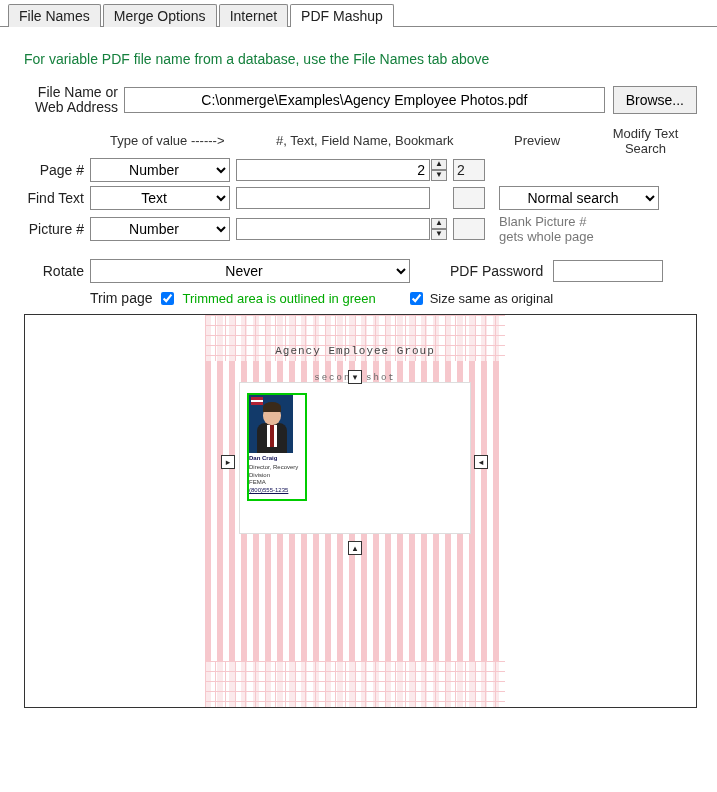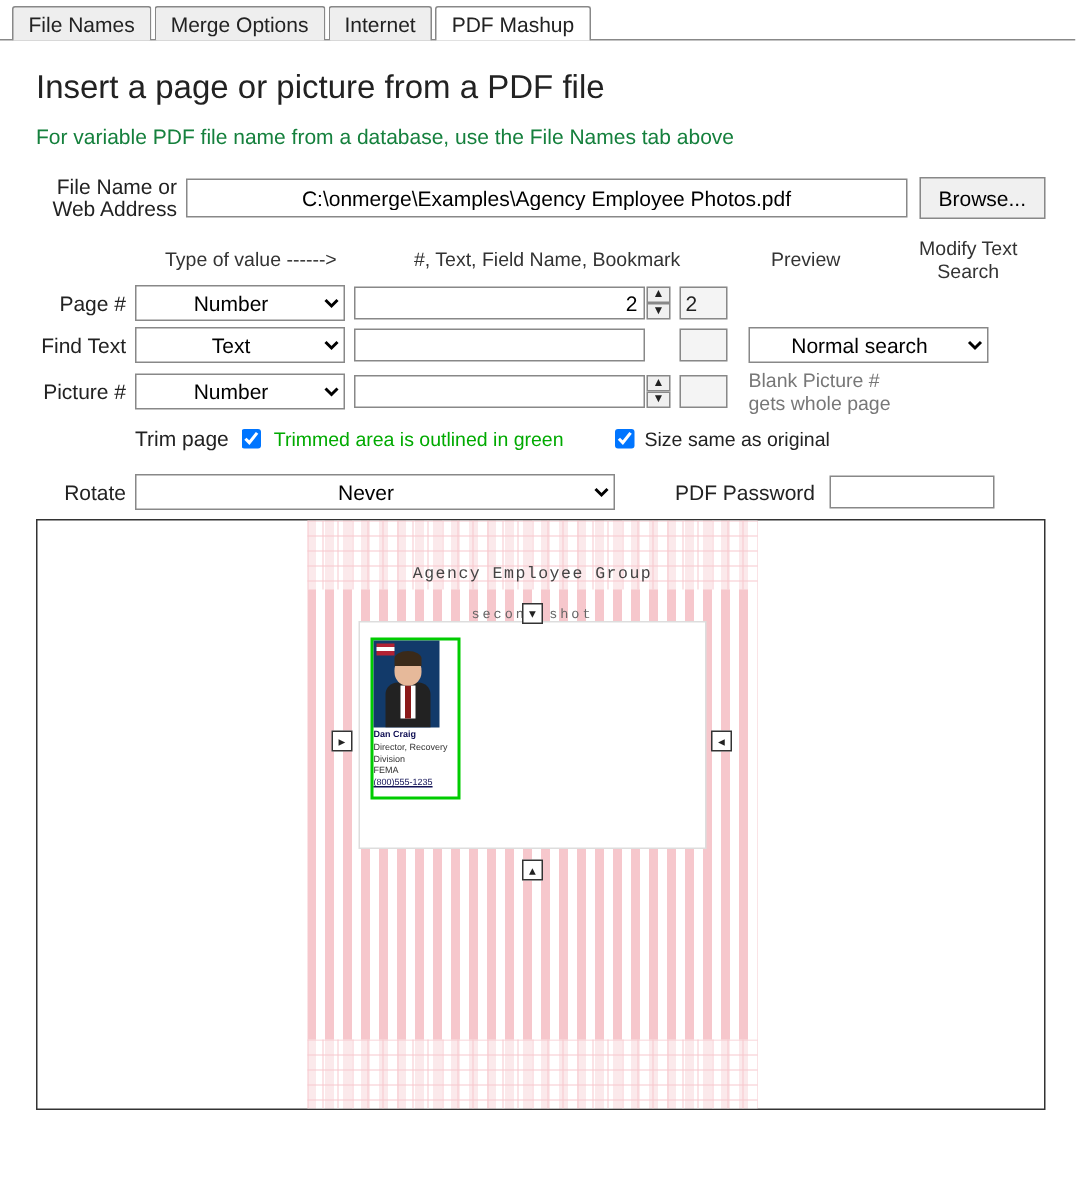--- a/index.html
+++ b/index.html
@@ -239,21 +239,20 @@
 
 <div class="tabstrip">
   <div class="tab">File Names</div>
   <div class="tab">Merge Options</div>
   <div class="tab">Internet</div>
   <div class="tab active">PDF Mashup</div>
 </div>
 
 <div class="tabpanel">
 
-  <h2 class="title">Insert a page or picture from a PDF file</h2>
   <div class="subtitle">For variable PDF file name from a database, use the File Names tab above</div>
 
   <div class="row">
     <div class="lbl" style="width:100px; line-height:1.1;">
       <div>File Name or</div>
       <div>Web Address</div>
     </div>
     <input type="text" style="flex: 1 1 0%; height: 26px;" value="C:\onmerge\Examples\Agency Employee Photos.pdf">
     <button class="btn" style="margin-left:8px; height:28px;">Browse...</button>
   </div>
@@ -302,37 +301,37 @@
       <span class="spinbtn">▲</span>
       <span class="spinbtn">▼</span>
     </span>
     <div class="smallbox" style="margin-left:6px;"></div>
     <div class="hint" style="margin-left:14px;">
       <div>Blank Picture #</div>
       <div>gets whole page</div>
     </div>
   </div>
 
+  <div class="row" style="margin-top:14px;">
+    <div class="lbl" style="width:66px;">Rotate</div>
+    <select style="width:320px;">
+      <option>Never</option>
+    </select>
+    <div class="lbl" style="margin-left:40px;">PDF Password</div>
+    <input type="text" style="width: 110px; margin-left: 4px;" value="">
+  </div>
+
   <div class="row" style="margin-top:6px;">
     <div style="width:66px;"></div>
     <div class="lbl" style="width:auto; padding-right:4px;">Trim page</div>
     <input type="checkbox" checked="" style="">
     <span class="green" style="margin-left:6px;">Trimmed area is outlined in green</span>
     <span style="width:30px;"></span>
     <input type="checkbox" checked="" style="">
     <span style="margin-left:4px;">Size same as original</span>
-  </div>
-
-  <div class="row" style="margin-top:14px;">
-    <div class="lbl" style="width:66px;">Rotate</div>
-    <select style="width:320px;">
-      <option>Never</option>
-    </select>
-    <div class="lbl" style="margin-left:40px;">PDF Password</div>
-    <input type="text" style="width: 110px; margin-left: 4px;" value="">
   </div>
 
   <div class="previewArea">
     <div class="pageBg"></div>
     <div class="pageBgTop"></div>
     <div class="pageBgBot"></div>
     <div class="docTitle">Agency Employee Group</div>
     <div class="docSub">second shot</div>
 
     <div class="whiteCard"></div>

